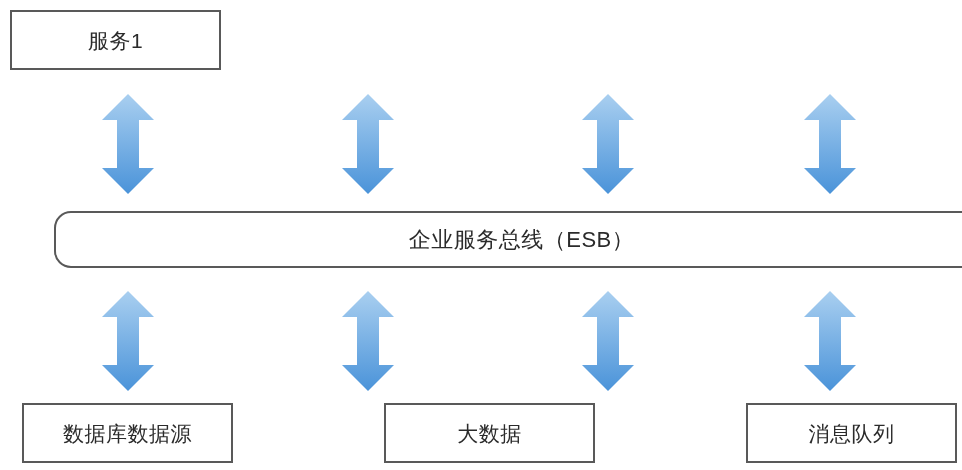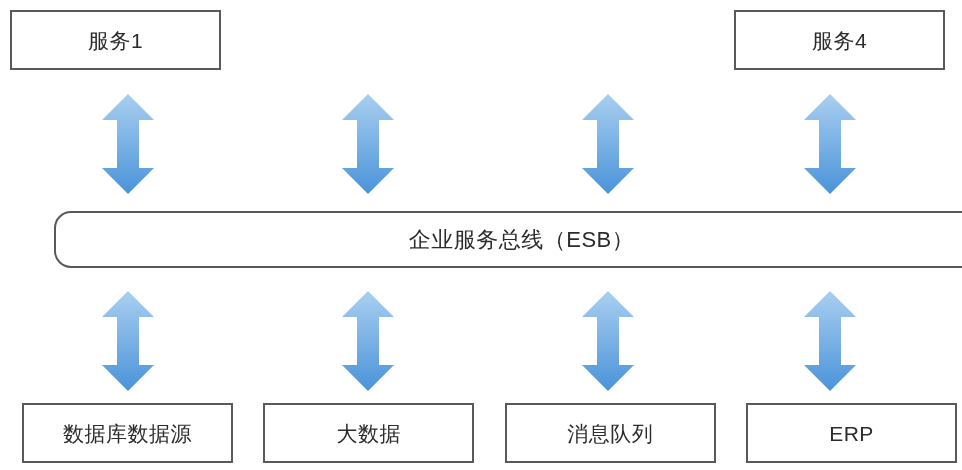--- a/index.html
+++ b/index.html
@@ -94,23 +94,20 @@
 </style>
 </head>
 <body>
 
 <div id="diagram">
 
   <div class="row" id="row-top">
     <div class="node-box">
       <span>服务1</span>
     </div>
-    <div class="node-box">
-      <span>服务4</span>
-    </div>
   </div>
 
   <div class="arrow-band" id="band-upper">
     <div class="arrow a1">
       <svg viewBox="0 0 56 104" xmlns="http://www.w3.org/2000/svg">
         <defs>
           <linearGradient id="g1" x1="0" y1="0" x2="0" y2="1">
             <stop offset="0%" stop-color="#A9CFF0"></stop>
             <stop offset="100%" stop-color="#4A93D9"></stop>
           </linearGradient>
@@ -165,18 +162,15 @@
   <div class="row" id="row-bottom">
     <div class="node-box">
       <span>数据库数据源</span>
     </div>
     <div class="node-box">
       <span>大数据</span>
     </div>
     <div class="node-box">
       <span>消息队列</span>
     </div>
-    <div class="node-box">
-      <span>ERP</span>
-    </div>
   </div>
 
 </div>
 
 </body></html>

